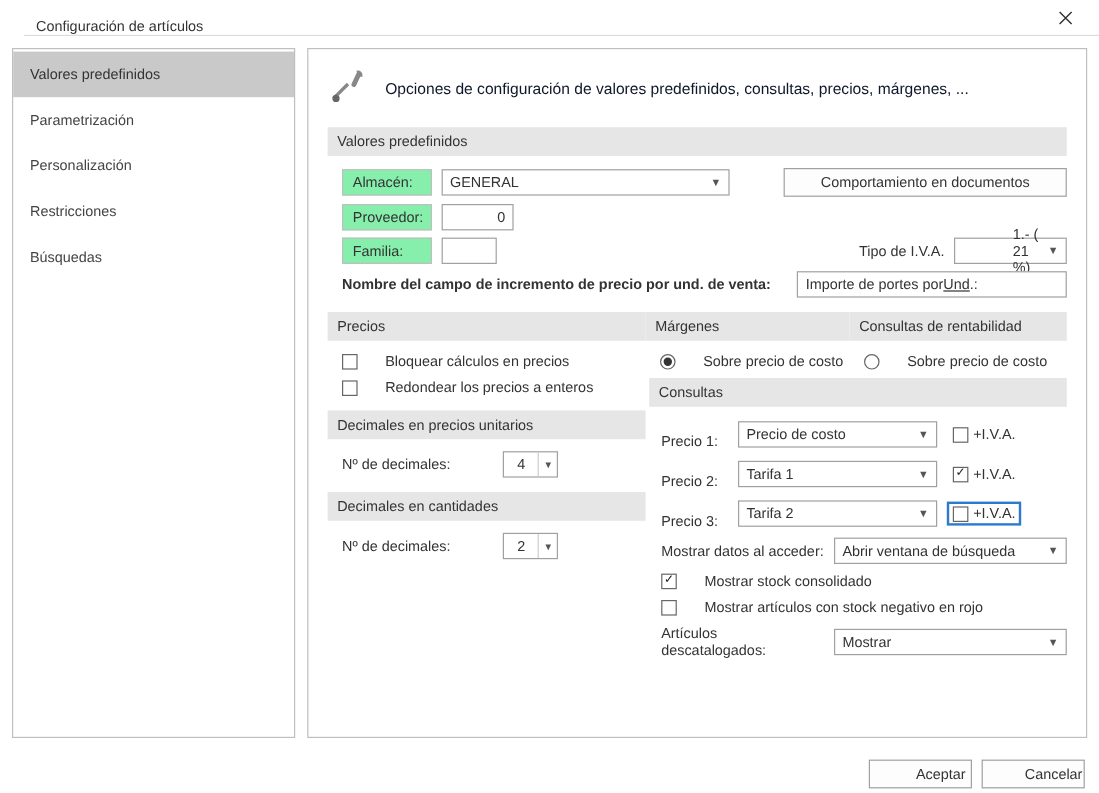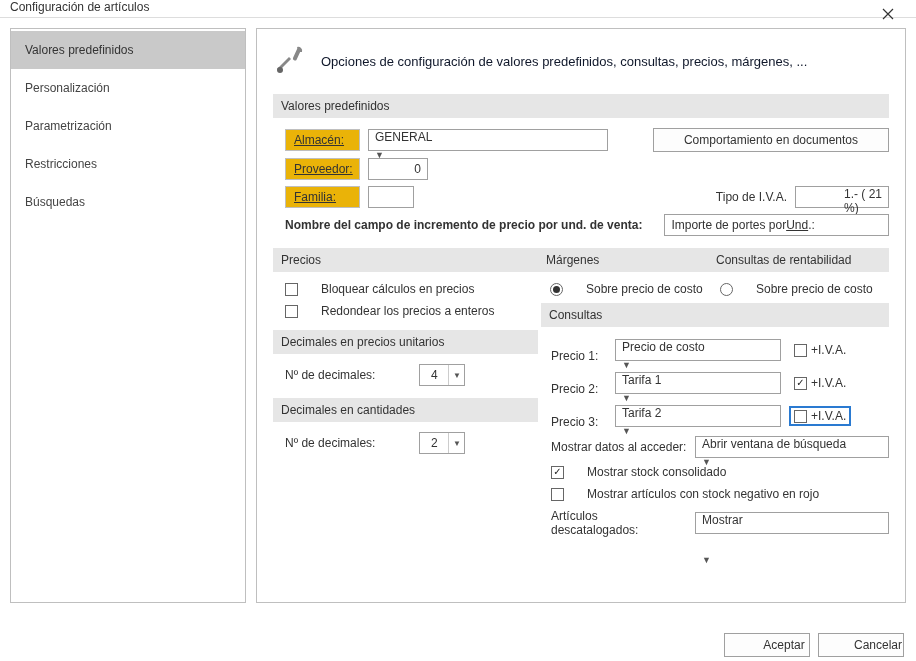--- a/index.html
+++ b/index.html
@@ -8,25 +8,26 @@
     font-family: "Segoe UI", Tahoma, sans-serif;
     font-size: 12px;
     color: #333;
     background: #fff;
     width: 916px;
     height: 661px;
     overflow: hidden;
     position: relative;
   }
   .titlebar {
-    height: 18px;
+    height: 30px;
     display: flex;
-    align-items: flex-start;
+    align-items: flex-end;
     padding: 0 8px 0 10px;
     border-bottom: 1px solid #ddd;
+    margin-left: 20px;
   }
   .titlebar .title { flex: 1; font-size: 12px; color: #333; }
   .close-btn {
     width: 40px; height: 28px;
     display: flex; align-items: center; justify-content: center;
     font-size: 14px; color: #333;
     cursor: pointer;
   }
   .content {
     display: flex;
@@ -69,44 +70,43 @@
     background: #e6e6e6;
     padding: 5px 8px;
     font-size: 12px;
     color: #333;
     margin-bottom: 10px;
   }
   .grp { margin-bottom: 12px; }
   .row { display: flex; align-items: center; gap: 8px; margin-bottom: 6px; }
   .lbl-box {
     border: 1px solid #bfbfbf;
-    background: #eab308;
+    background: #86efac;
     padding: 3px 8px;
     width: 75px;
     text-align: left;
     height: 22px;
     display: inline-flex;
     align-items: center;
-    text-decoration: underline;
   }
   .input, .select {
     border: 1px solid #a0a0a0;
     background: #fff;
     height: 22px;
     padding: 0 6px;
     font-size: 12px;
     font-family: inherit;
     color: #333;
   }
   .select {
     display: inline-flex;
+    align-items: center;
     justify-content: space-between;
     gap: 6px;
     cursor: pointer;
-    flex-direction: column;
   }
   .select .caret { color: #555; font-size: 9px; }
   .btn {
     border: 1px solid #a0a0a0;
     background: #fdfdfd;
     padding: 3px 14px;
     height: 24px;
     font-size: 12px;
     cursor: pointer;
     display: inline-flex;
@@ -178,22 +178,22 @@
   <div class="close-btn">
     <svg width="12" height="12" viewBox="0 0 12 12">
         <path d="M1 1 L11 11 M11 1 L1 11" stroke="#333" stroke-width="1.2" fill="none"></path>
       </svg>
   </div>
 </div>
 
 <div class="content">
   <div class="sidebar">
     <div class="sidebar-item active"><span>Valores predefinidos</span></div>
+    <div class="sidebar-item"><span>Parametrización</span></div>
     <div class="sidebar-item"><span>Personalización</span></div>
-    <div class="sidebar-item"><span>Parametrización</span></div>
     <div class="sidebar-item"><span>Restricciones</span></div>
     <div class="sidebar-item"><span>Búsquedas</span></div>
   </div>
 
   <div class="main">
     <div class="header-row">
       <span class="tool-icon">
         <svg width="34" height="34" viewBox="0 0 34 34">
           <path d="M6 28 L18 16 L16 14 L4 26 Z" fill="#888"></path>
           <rect x="22" y="4" width="4" height="14" rx="2" fill="#888" transform="rotate(25 24 11)"></rect>

